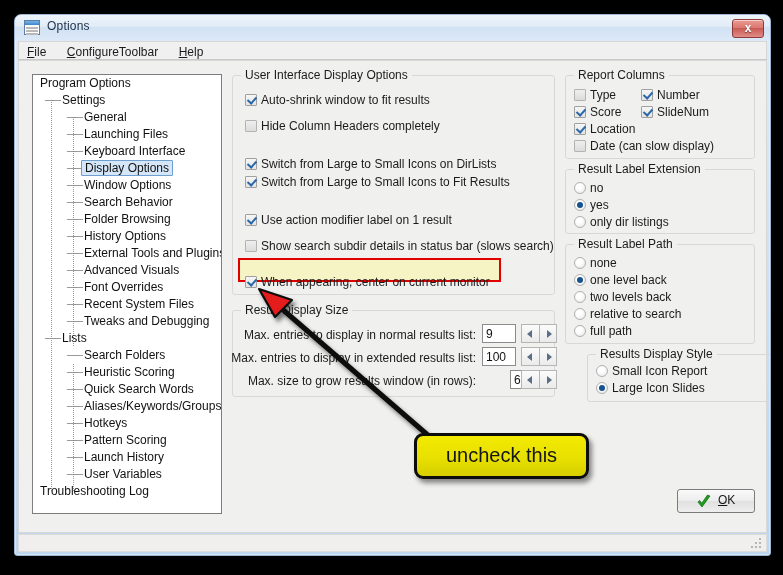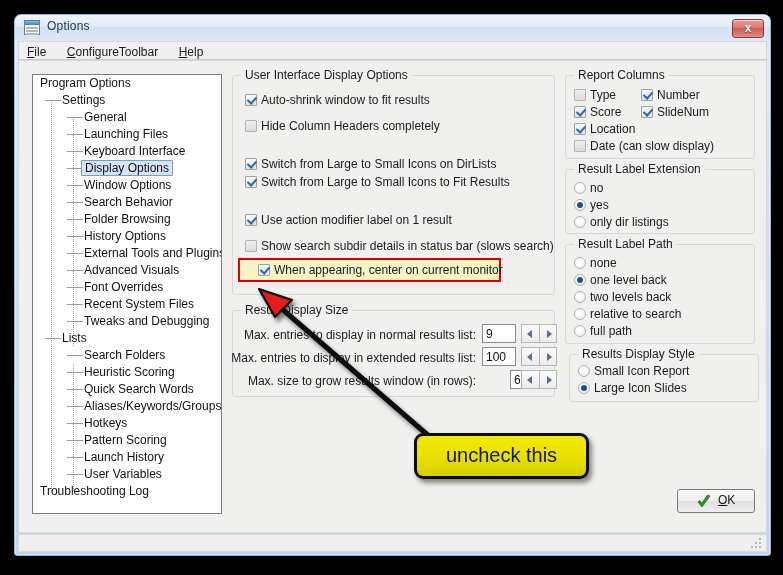--- a/index.html
+++ b/index.html
@@ -520,21 +520,21 @@
           <span class="box on"></span><span>Switch from Large to Small Icons to Fit Results</span>
         </div>
         <div class="chk" style="left:12px; top:137px;">
           <span class="box on"></span><span>Use action modifier label on 1 result</span>
         </div>
         <div class="chk" style="left:12px; top:163px;">
           <span class="box dim"></span><span>Show search subdir details in status bar (slows search)</span>
         </div>
 
         <div id="hl-row" style="left:5px; top:182px; width:263px; height:24px;"></div>
-        <div class="chk" style="left:12px; top:187px;margin-left:13px;">
+        <div class="chk" style="left:12px; top:199px;">
           <span class="box on"></span><span>When appearing, center on current monitor</span>
         </div>
       </div>
 
       <div class="group" style="left:213px; top:249px; width:323px; height:87px;">
         <div class="gtitle">Result Display Size</div>
 
         <div class="spinrow" style="left:0; top:15px; width:243px;">
           <div class="spinlabel">Max. entries to display in normal results list:</div>
         </div>
@@ -610,21 +610,21 @@
           <span class="dot"></span><span>two levels back</span>
         </div>
         <div class="rad" style="left:8px; top:62px;">
           <span class="dot"></span><span>relative to search</span>
         </div>
         <div class="rad" style="left:8px; top:79px;">
           <span class="dot"></span><span>full path</span>
         </div>
       </div>
 
-      <div class="group" style="left:550px; top:293px; width:190px; height:48px;padding-left:20px;">
+      <div class="group" style="left:568px; top:293px; width:190px; height:48px;padding-left:20px;">
         <div class="gtitle">Results Display Style</div>
         <div class="rad" style="left:8px; top:9px;">
           <span class="dot"></span><span>Small Icon Report</span>
         </div>
         <div class="rad" style="left:8px; top:26px;">
           <span class="dot on"></span><span>Large Icon Slides</span>
         </div>
       </div>
 
       <div id="ok-btn" style="left:658px; top:428px;">

